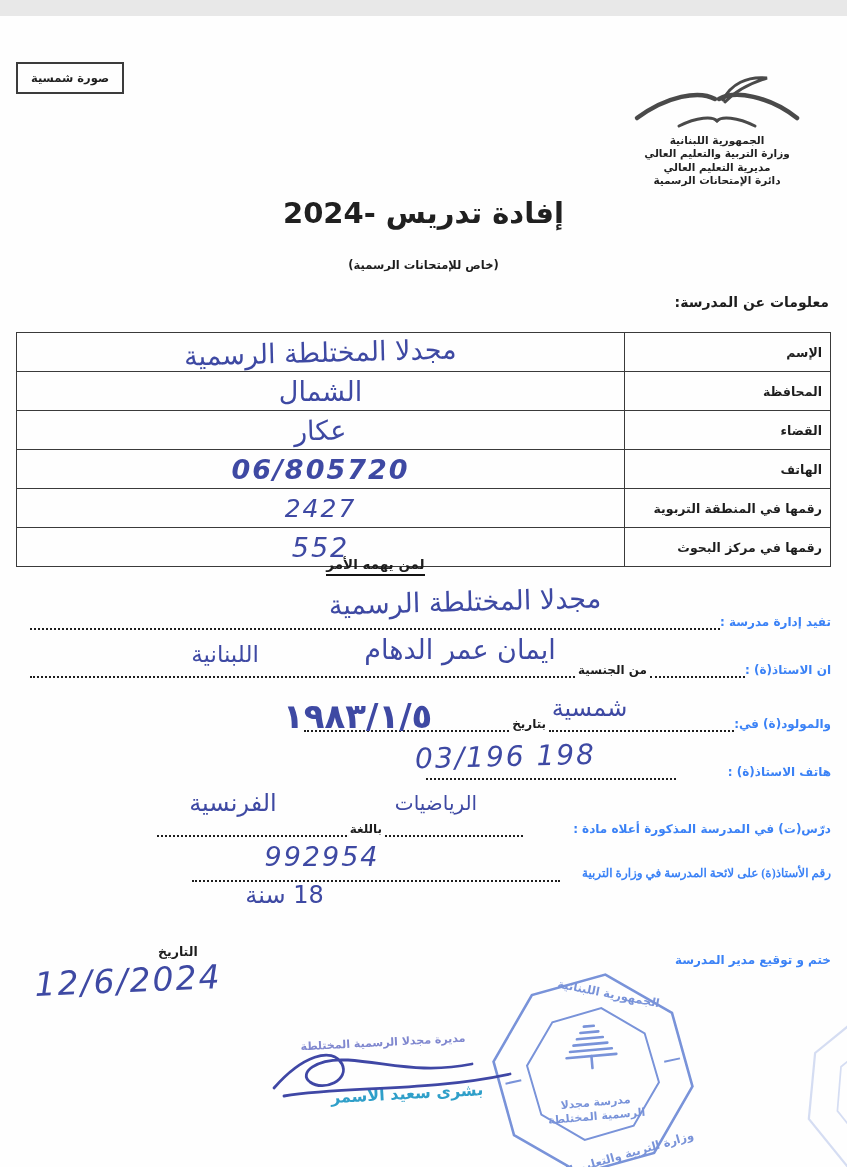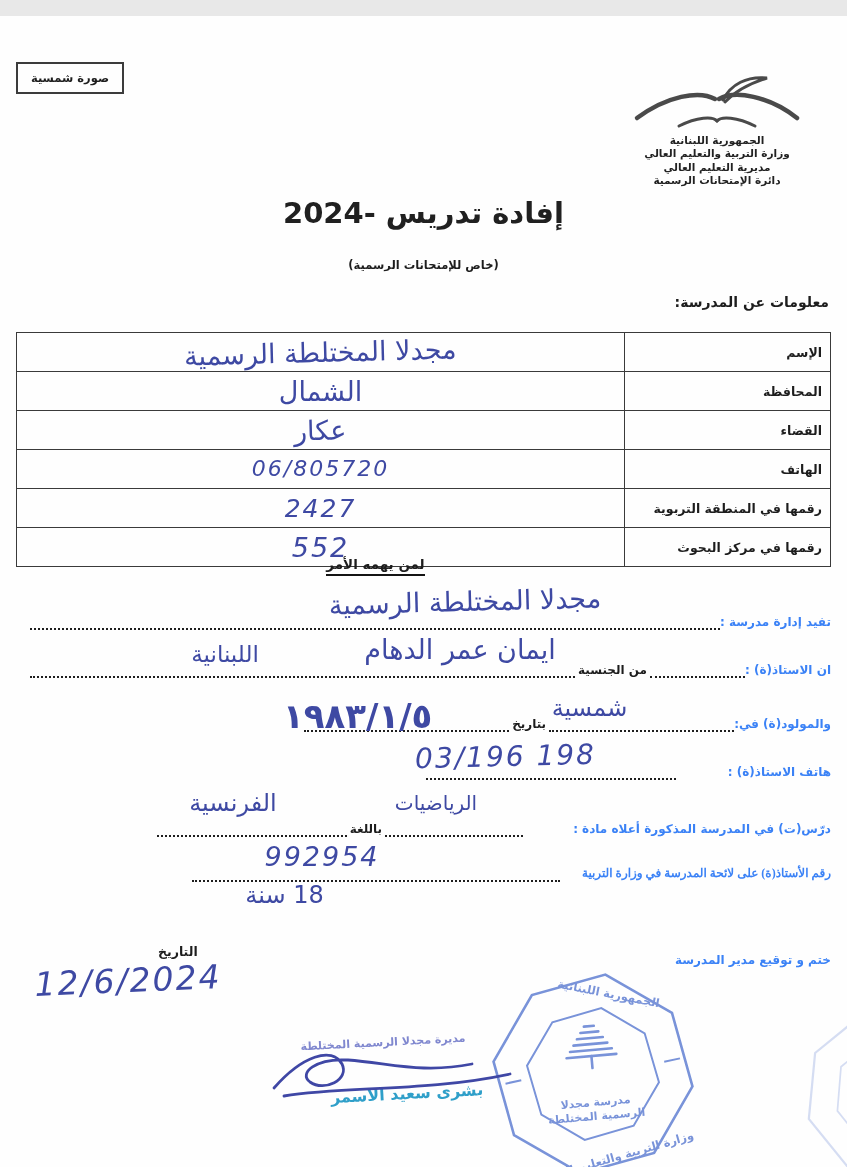--- a/index.html
+++ b/index.html
@@ -123,21 +123,21 @@
       <tr>
         <td class="lbl">المحافظة</td>
         <td class="val"><span class="hw" style="font-size:27px;letter-spacing:4px;">الشمال</span></td>
       </tr>
       <tr>
         <td class="lbl">القضاء</td>
         <td class="val"><span class="hw tilt1" style="font-size:27px;">عكار</span></td>
       </tr>
       <tr>
         <td class="lbl">الهاتف</td>
-        <td class="val"><span class="hw hw-lat" dir="ltr" style="font-size:22px;">06/805720</span></td>
+        <td class="val"><span class="hw hw-lat" dir="ltr" style="font-size:27px;font-weight:bold;">06/805720</span></td>
       </tr>
       <tr>
         <td class="lbl">رقمها في المنطقة التربوية</td>
         <td class="val"><span class="hw hw-lat" dir="ltr" style="font-size:25px;">2427</span></td>
       </tr>
       <tr>
         <td class="lbl">رقمها في مركز البحوث</td>
         <td class="val"><span class="hw hw-lat" dir="ltr" style="font-size:27px;">552</span></td>
       </tr>
     </tbody>

